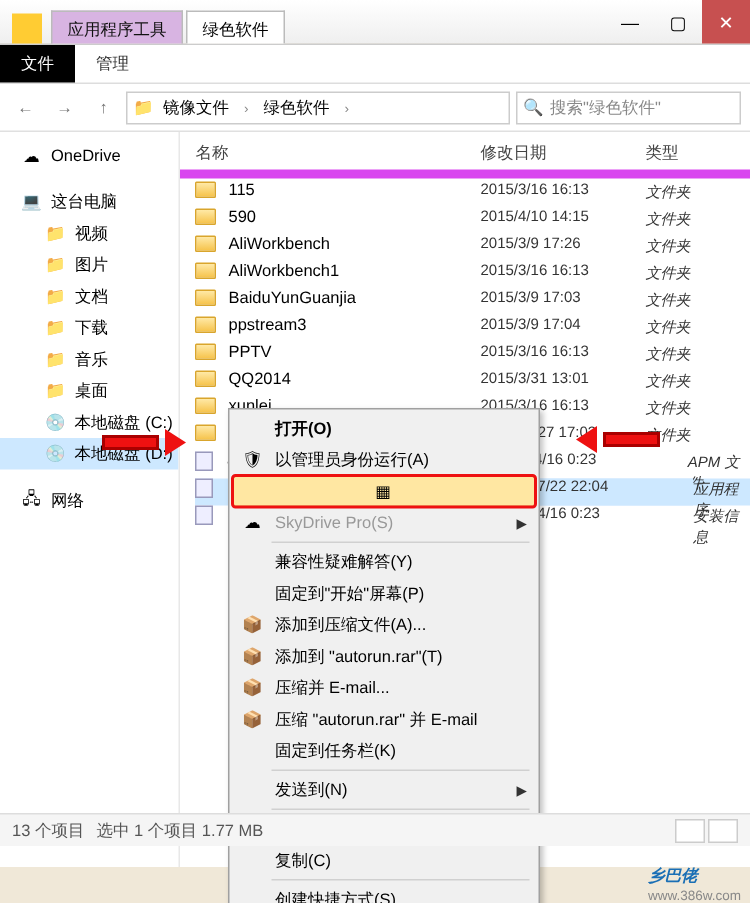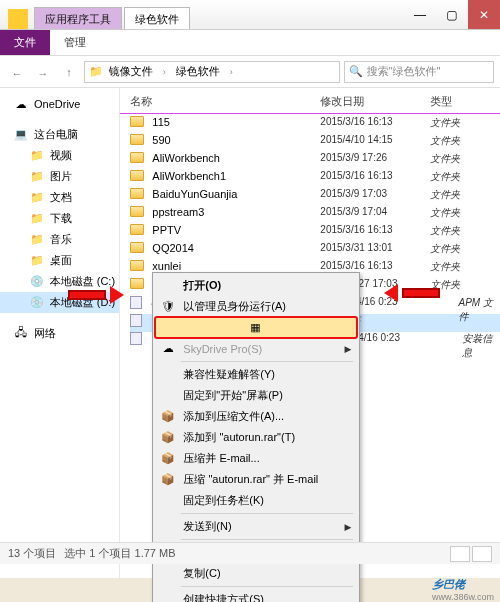--- a/index.html
+++ b/index.html
@@ -9,40 +9,40 @@
 .titlebar .tabs { display: flex; align-items: flex-end; gap: 2px; padding-left: 4px; }
 .titlebar .tab-icon { width: 20px; height: 20px; background: #ffcc33; margin: 5px 4px 0 4px; }
 .titlebar .tab { padding: 4px 10px 2px; border: 1px solid #bbb; border-bottom: none; font-size: 11px; }
 .titlebar .tab.tool { background: #d8b4e2; color: #111; }
 .titlebar .tab.title { background: #fff; }
 .titlebar .winbtns { margin-left: auto; display: flex; }
 .titlebar .winbtn { width: 32px; display: flex; align-items: center; justify-content: center; font-size: 12px; }
 .titlebar .winbtn.close { background: #c75050; color: #fff; }
 
 .ribbonbar { height: 26px; background: #fff; display: flex; align-items: center; border-bottom: 1px solid #ddd; }
-.ribbonbar .file { background: #701a75; color: #fff; padding: 5px 14px; height: 100%; display: flex; align-items: center; }
+.ribbonbar .file { background: #000000; color: #fff; padding: 5px 14px; height: 100%; display: flex; align-items: center; }
 .ribbonbar .rtab { padding: 5px 14px; color: #333; }
 
 .addrbar { height: 32px; background: #fff; display: flex; align-items: center; padding: 4px 6px; gap: 4px; border-bottom: 1px solid #e0e0e0; }
 .addrbar .navbtn { width: 22px; height: 22px; border-radius: 2px; display: flex; align-items: center; justify-content: center; color: #777; }
 .addrbar .crumbs { flex: 1; height: 22px; border: 1px solid #ccc; display: flex; align-items: center; padding: 0 4px; gap: 2px; background: #fff; }
 .addrbar .crumb { padding: 0 4px; }
 .addrbar .crumb.sep { color: #888; font-size: 9px; }
 .addrbar .search { width: 150px; height: 22px; border: 1px solid #ccc; display: flex; align-items: center; padding: 0 4px; color: #888; gap: 4px; }
 
 .main { display: flex; height: 490px; background: #fff; }
 .sidebar { width: 142px; border-right: 1px solid #e8e8e8; padding: 6px 0; overflow: hidden; }
 .sidebar .item { display: flex; align-items: center; gap: 6px; padding: 3px 8px 3px 14px; white-space: nowrap; }
 .sidebar .item.sub { padding-left: 30px; }
 .sidebar .item .ic { width: 14px; height: 14px; display: flex; align-items: center; justify-content: center; font-size: 11px; }
 .sidebar .item.sel { background: #cde8ff; }
 .sidebar .spacer { height: 10px; }
 
 .content { flex: 1; position: relative; }
-.cols { display: flex; padding: 6px 0 4px 10px; color: #444; border-bottom: 1px solid #d946ef; }
+.cols { display: flex; padding: 6px 0 4px 10px; color: #444; border-bottom: 6px solid #d946ef; }
 .col-name { width: 190px; }
 .col-date { width: 110px; }
 .col-type { flex: 1; }
 
 .filelist { padding: 2px 0 0 10px; }
 .row { display: flex; height: 18px; }
 .row .ic { width: 16px; height: 14px; margin-right: 6px; }
 .row .nm { width: 168px; white-space: nowrap; overflow: hidden; }
 .row .dt { width: 110px; color: #333; font-size: 10px; white-space: nowrap; }
 .row .tp { color: #333; font-size: 10px; font-style: italic; }
@@ -256,20 +256,21 @@
           </span>
           <span class="nm">au</span>
           <span class="dt" style="padding-left: 48px; width: 158px;">4/16 0:23</span>
           <span class="tp">APM 文件</span>
         </div>
         <div class="row sel">
           <span class="ic">
             <div class="file-ic"></div>
           </span>
           <span class="nm">au</span>
+          <span class="dt" style="padding-left: 48px; width: 158px; background: rgb(205, 232, 255);">7/22 22:04</span>
           <span class="tp">应用程序</span>
         </div>
         <div class="row">
           <span class="ic">
             <div class="file-ic"></div>
           </span>
           <span class="nm">au</span>
           <span class="dt" style="padding-left: 48px; width: 158px;">4/16 0:23</span>
           <span class="tp">安装信息</span>
         </div>

